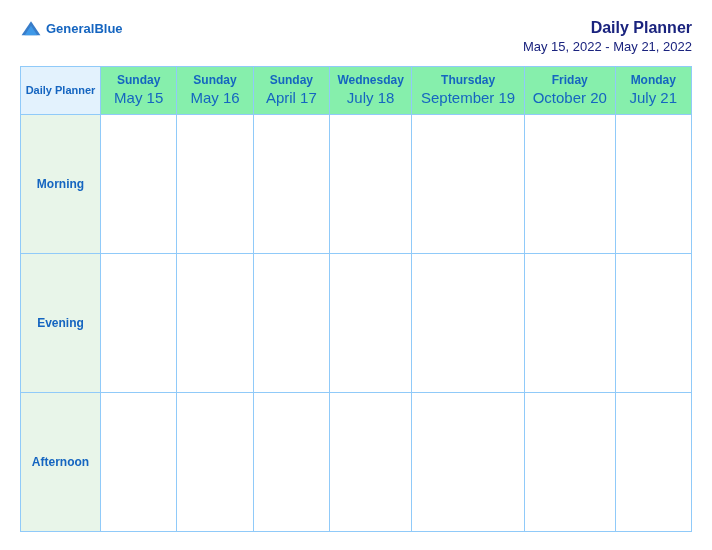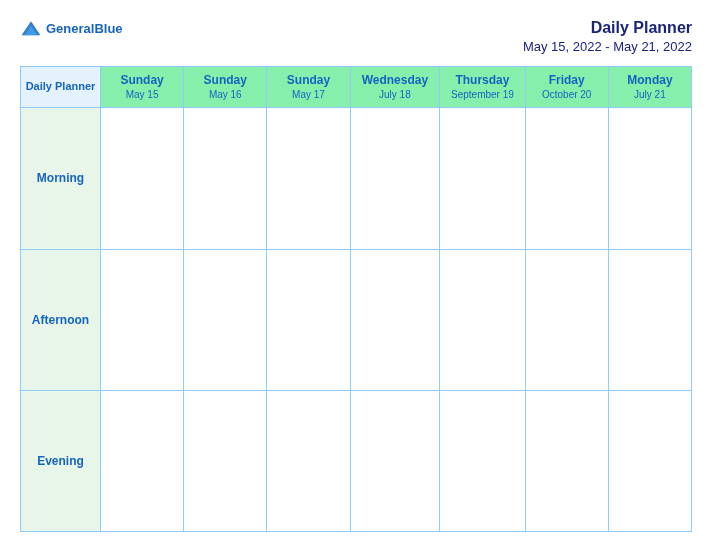--- a/index.html
+++ b/index.html
@@ -89,21 +89,21 @@
     }
 
     .planner-table thead th .day-name {
       font-size: 12px;
       font-weight: bold;
       color: #1565c0;
       display: block;
     }
 
     .planner-table thead th .day-date {
-      font-size: 10px;
+      font-size: 15px;
       font-weight: normal;
       color: #1565c0;
       display: block;
     }
 
     .planner-table thead th.header-label {
       font-size: 11px;
       color: #1565c0;
       background-color: #e3f2fd;
       font-weight: bold;
@@ -159,21 +159,21 @@
         <th>
           <span class="day-name">Sunday</span>
           <span class="day-date">May 15</span>
         </th>
         <th>
           <span class="day-name">Sunday</span>
           <span class="day-date">May 16</span>
         </th>
         <th>
           <span class="day-name">Sunday</span>
-          <span class="day-date">May 17</span>
+          <span class="day-date">April 17</span>
         </th>
         <th>
           <span class="day-name">Wednesday</span>
           <span class="day-date">July 18</span>
         </th>
         <th>
           <span class="day-name">Thursday</span>
           <span class="day-date">September 19</span>
         </th>
         <th>
@@ -191,31 +191,31 @@
         <td class="row-label">Morning</td>
         <td class="cell"></td>
         <td class="cell"></td>
         <td class="cell"></td>
         <td class="cell"></td>
         <td class="cell"></td>
         <td class="cell"></td>
         <td class="cell"></td>
       </tr>
       <tr>
+        <td class="row-label">Evening</td>
+        <td class="cell"></td>
+        <td class="cell"></td>
+        <td class="cell"></td>
+        <td class="cell"></td>
+        <td class="cell"></td>
+        <td class="cell"></td>
+        <td class="cell"></td>
+      </tr>
+      <tr>
         <td class="row-label">Afternoon</td>
-        <td class="cell"></td>
-        <td class="cell"></td>
-        <td class="cell"></td>
-        <td class="cell"></td>
-        <td class="cell"></td>
-        <td class="cell"></td>
-        <td class="cell"></td>
-      </tr>
-      <tr>
-        <td class="row-label">Evening</td>
         <td class="cell"></td>
         <td class="cell"></td>
         <td class="cell"></td>
         <td class="cell"></td>
         <td class="cell"></td>
         <td class="cell"></td>
         <td class="cell"></td>
       </tr>
     </tbody>
   </table>

